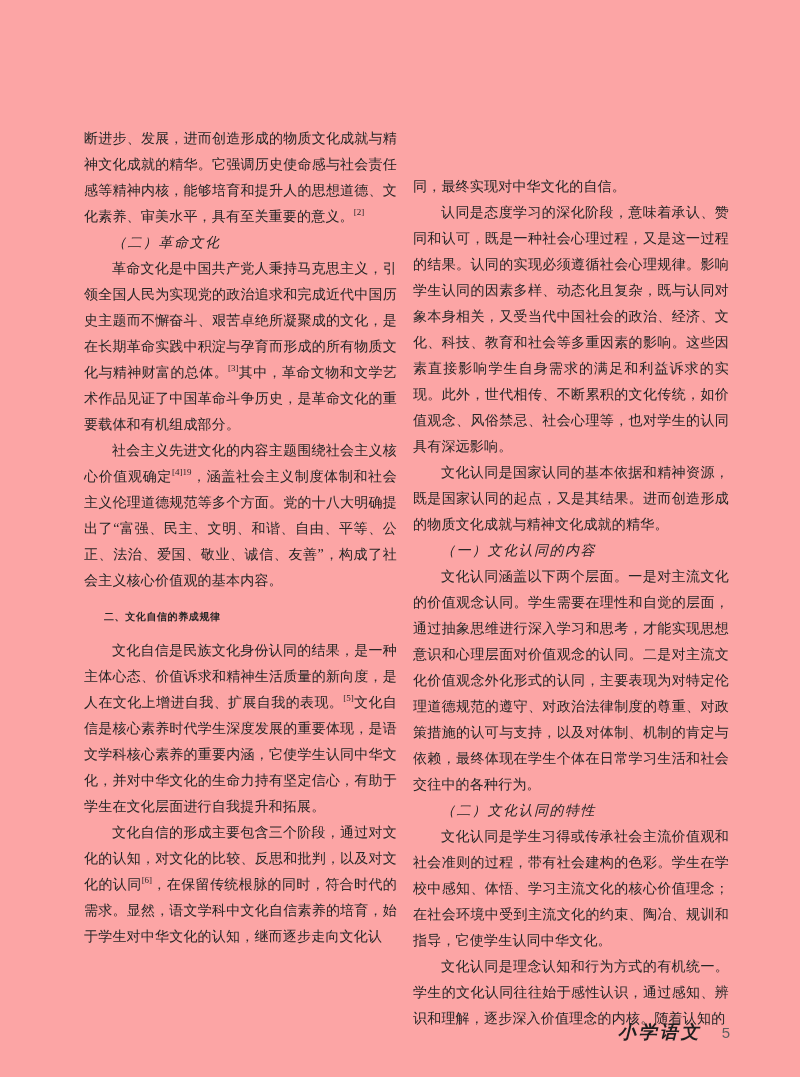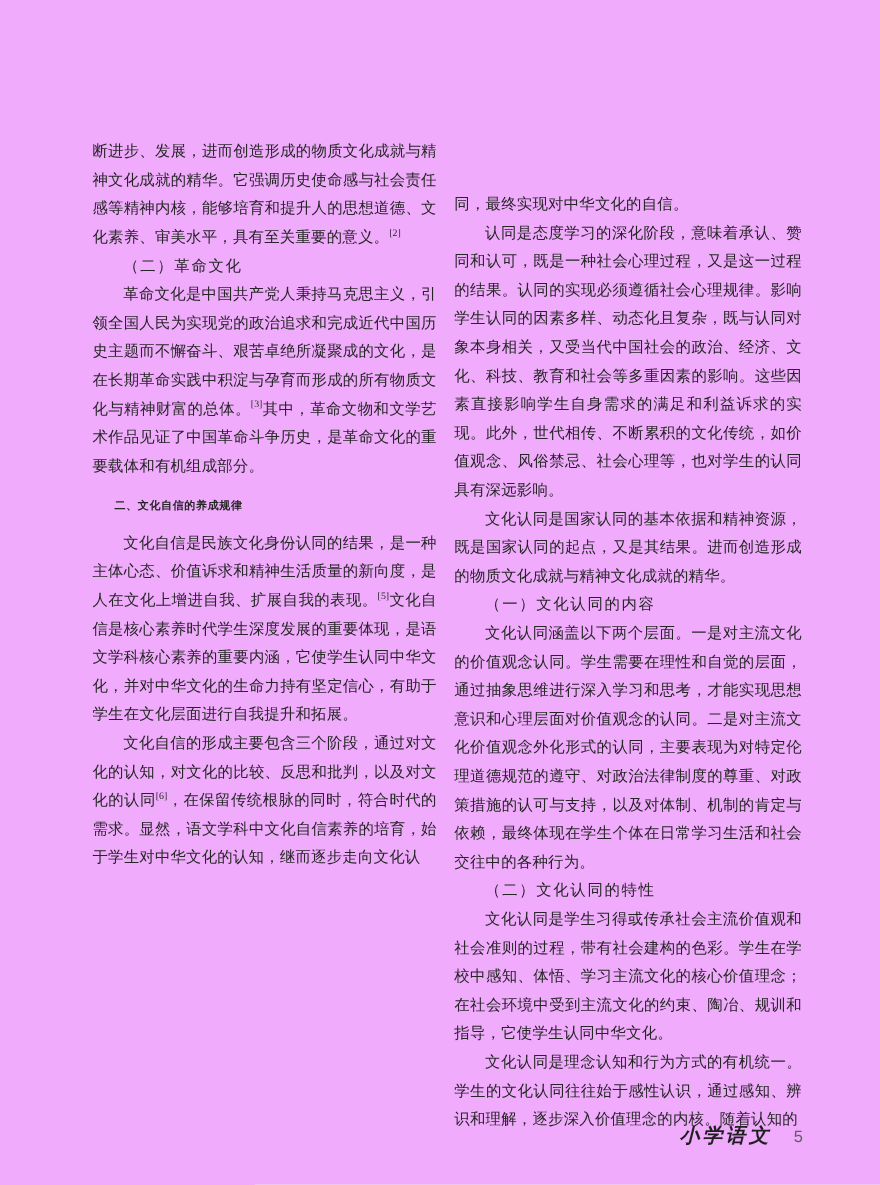--- a/index.html
+++ b/index.html
@@ -1,38 +1,39 @@
 <!DOCTYPE html>
 <html><head>
 <meta charset="utf-8">
 <style>
   html, body { margin: 0; padding: 0; background: #e8e8e8; }
   .page {
     position: relative;
     width: 800px;
     height: 1077px;
-    background: #f0abfc;
+    background: #fca5a5;
     margin: 0 auto;
     overflow: hidden;
     font-family: "Liberation Serif", "DejaVu Serif", serif;
   }
   .column {
     position: absolute;
     top: 126px;
     color: #262626;
     font-size: 14px;
     line-height: 26px;
     letter-spacing: 0.2px;
     text-align: justify;
   }
   .col-left  { left: 84px;  width: 313px; }
   .col-right { left: 413px; width: 316px; margin-top: 48px; }
   .block { margin: 0; }
   .block.indent { text-indent: 2em; }
   .block.subhead {
+    font-style: italic;      
     text-indent: 2em;
     letter-spacing: 1.5px;
   }
   .block.heading {
     font-weight: bold;
     font-size: 10px;
     text-indent: 2em;
     margin: 10px 0 8px 0;
     letter-spacing: 0.6px;
     font-style: normal;
@@ -69,20 +70,21 @@
 </style>
 </head>
 <body>
 
 <div class="page">
 
   <div class="column col-left">
       <div class="block para">断进步、发展，进而创造形成的物质文化成就与精神文化成就的精华。它强调历史使命感与社会责任感等精神内核，能够培育和提升人的思想道德、文化素养、审美水平，具有至关重要的意义。<sup class="cite">[2]</sup></div>
       <div class="block subhead">（二）革命文化</div>
       <div class="block para indent">革命文化是中国共产党人秉持马克思主义，引领全国人民为实现党的政治追求和完成近代中国历史主题而不懈奋斗、艰苦卓绝所凝聚成的文化，是在长期革命实践中积淀与孕育而形成的所有物质文化与精神财富的总体。<sup class="cite">[3]</sup>其中，革命文物和文学艺术作品见证了中国革命斗争历史，是革命文化的重要载体和有机组成部分。</div>
+      <div class="block para indent">社会主义先进文化的内容主题围绕社会主义核心价值观确定<sup class="cite">[4]19</sup>，涵盖社会主义制度体制和社会主义伦理道德规范等多个方面。党的十八大明确提出了“富强、民主、文明、和谐、自由、平等、公正、法治、爱国、敬业、诚信、友善”，构成了社会主义核心价值观的基本内容。</div>
       <div class="block heading">二、文化自信的养成规律</div>
       <div class="block para indent">文化自信是民族文化身份认同的结果，是一种主体心态、价值诉求和精神生活质量的新向度，是人在文化上增进自我、扩展自我的表现。<sup class="cite">[5]</sup>文化自信是核心素养时代学生深度发展的重要体现，是语文学科核心素养的重要内涵，它使学生认同中华文化，并对中华文化的生命力持有坚定信心，有助于学生在文化层面进行自我提升和拓展。</div>
       <div class="block para indent">文化自信的形成主要包含三个阶段，通过对文化的认知，对文化的比较、反思和批判，以及对文化的认同<sup class="cite">[6]</sup>，在保留传统根脉的同时，符合时代的需求。显然，语文学科中文化自信素养的培育，始于学生对中华文化的认知，继而逐步走向文化认</div>
     </div>
 
   <div class="column col-right">
       <div class="block para">同，最终实现对中华文化的自信。</div>
       <div class="block para indent">认同是态度学习的深化阶段，意味着承认、赞同和认可，既是一种社会心理过程，又是这一过程的结果。认同的实现必须遵循社会心理规律。影响学生认同的因素多样、动态化且复杂，既与认同对象本身相关，又受当代中国社会的政治、经济、文化、科技、教育和社会等多重因素的影响。这些因素直接影响学生自身需求的满足和利益诉求的实现。此外，世代相传、不断累积的文化传统，如价值观念、风俗禁忌、社会心理等，也对学生的认同具有深远影响。</div>
       <div class="block para indent">文化认同是国家认同的基本依据和精神资源，既是国家认同的起点，又是其结果。进而创造形成的物质文化成就与精神文化成就的精华。</div>
       <div class="block subhead">（一）文化认同的内容</div>

